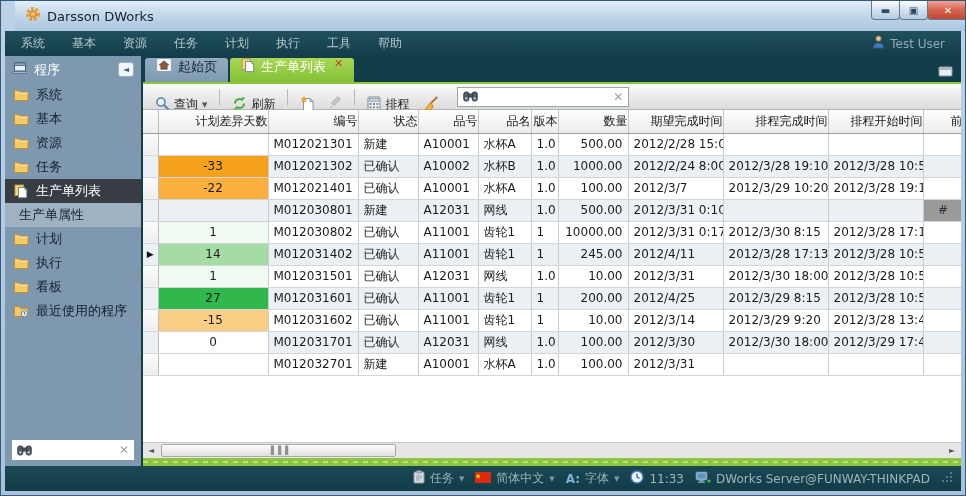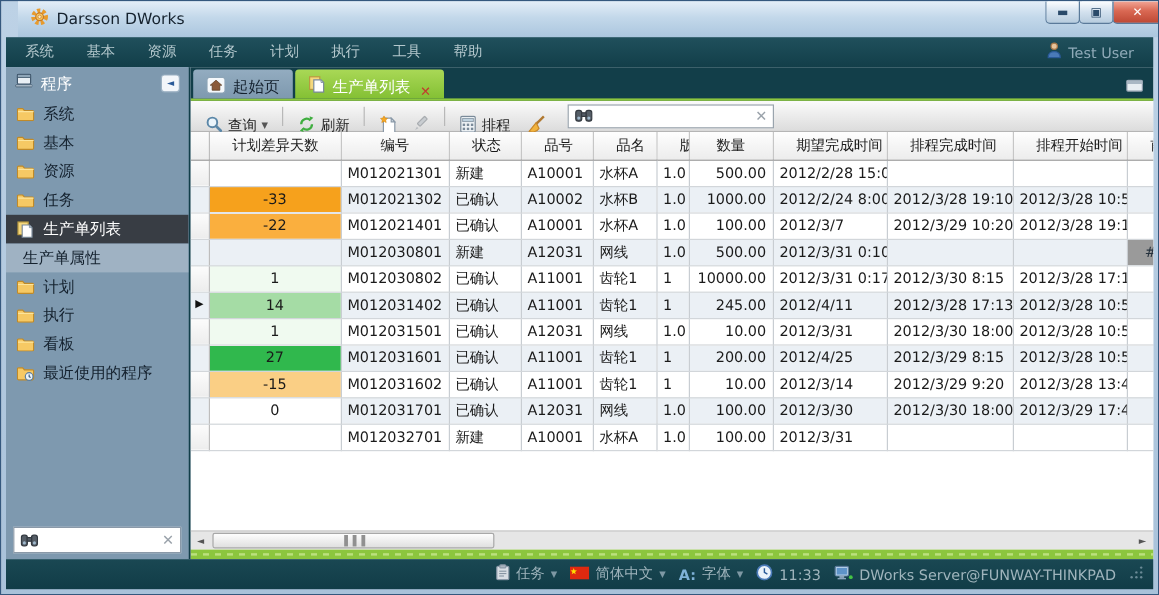--- a/index.html
+++ b/index.html
@@ -26,21 +26,21 @@
              background:linear-gradient(#20505C,#123E49);
              display:flex; align-items:center; padding:0 16px; gap:27px; }
   .menu-item { font-size:12px; color:#B4C8CD; cursor:default; white-space:nowrap; }
   .menu-user { margin-left:auto; display:flex; gap:5px; align-items:center;
                color:#8FAAB8; font-size:12px; }
 
   
   .bodywrap { position:absolute; top:55px; left:4px; right:4px; bottom:29px; display:flex; }
 
   
-  .sidebar { width:152px; background:#7E99AF; position:relative;
+  .sidebar { width:136px; background:#7E99AF; position:relative;
              display:flex; flex-direction:column; flex:none; }
   .side-header { height:27px; display:flex; align-items:center; padding:0 7px; gap:7px;
                  color:#FFFFFF; font-size:13px; }
   .collapse-btn { margin-left:auto; width:16px; height:15px; background:#F2F6FA;
                   border:1px solid #9AB0C2; border-radius:3px; color:#2A5A98;
                   font-size:8px; line-height:13px; text-align:center; font-weight:bold; }
   .side-item { height:24px; display:flex; align-items:center; gap:7px; padding-left:8px;
                font-size:13px; color:#14212E; flex:none; }
   .side-item.selected { background:#383D44; color:#FFFFFF; }
   .side-item.sub { background:#9FB2C3; padding-left:14px; }
@@ -52,21 +52,21 @@
                        font-family:inherit; }
   .clear-x { color:#9AA2AA; font-weight:bold; font-size:12px; line-height:1; }
 
   .splitter { width:2px; background:#123E49; flex:none; }
 
   
   .main { flex:1; display:flex; flex-direction:column; background:#FFF; min-width:0; }
 
   .tabstrip { height:28px; background:#123E49; display:flex; align-items:flex-end;
               padding-left:2px; gap:2px; border-bottom:2px solid #8CC63E; position:relative; flex:none; }
-  .tab { height:24px; display:flex; align-items:flex-end; gap:6px; padding:0 11px;
+  .tab { height:24px; display:flex; align-items:flex-start; gap:6px; padding:0 11px;
          font-size:13px; border-radius:3px 3px 0 0; white-space:nowrap; }
   .tab.inactive { background:linear-gradient(#93ACC0,#7E99AF); color:#14212E; }
   .tab.active { background:linear-gradient(#A9D856,#84C034); color:#FFFFFF; }
   .tab-close { color:#C23B2E; font-weight:bold; font-size:11px; line-height:1; margin-left:2px; }
   .tabstrip-right { position:absolute; right:8px; top:6px; }
 
   .toolbar { height:26px; background:linear-gradient(#FBFBFB,#DCDCDC);
              border-bottom:1px solid #B5B5B5; display:flex; align-items:center;
              padding:0 8px; gap:6px; flex:none; }
   .tool-btn { display:flex; align-items:center; gap:4px; font-size:12px; color:#222;
@@ -77,21 +77,21 @@
                  display:flex; align-items:center; gap:5px; padding:0 5px; margin-left:8px; }
   .tool-search input { flex:1; border:none; outline:none; font-size:12px; min-width:0;
                        font-family:inherit; }
 
   
   .tablewrap { flex:1; overflow:hidden; position:relative; background:#FFF; }
   table.grid { border-collapse:collapse; table-layout:fixed; width:820px;
                font-size:12px; color:#1A1A1A; }
   .grid th { height:23px; background:linear-gradient(#FEFEFE,#ECECEC);
              border-right:1px solid #C6C6C6; border-bottom:1px solid #9A9A9A;
-             font-weight:normal; text-align:center; padding:0 19px;
+             font-weight:normal; text-align:right; padding:0 0;
              white-space:nowrap; overflow:hidden; }
   .grid td { height:22px; border-right:1px solid #C8CDD2; border-bottom:1px solid #D2D6DA;
              padding:0 5px; white-space:nowrap; overflow:hidden; background:#FFFFFF; }
   .grid tr.stripe td { background:#EBF0F5; }
   .grid td.c-marker, .grid th.c-marker { background:linear-gradient(#FCFCFC,#EDEDED);
              border-right:1px solid #BDBDBD; padding:0; text-align:center;
              font-size:9px; color:#111; }
   .grid td.c-diff { text-align:center; }
   .grid td.c-num { text-align:right; }
   .grid td.overflow-cell { background:#9A9A9A !important; color:#26323E;

